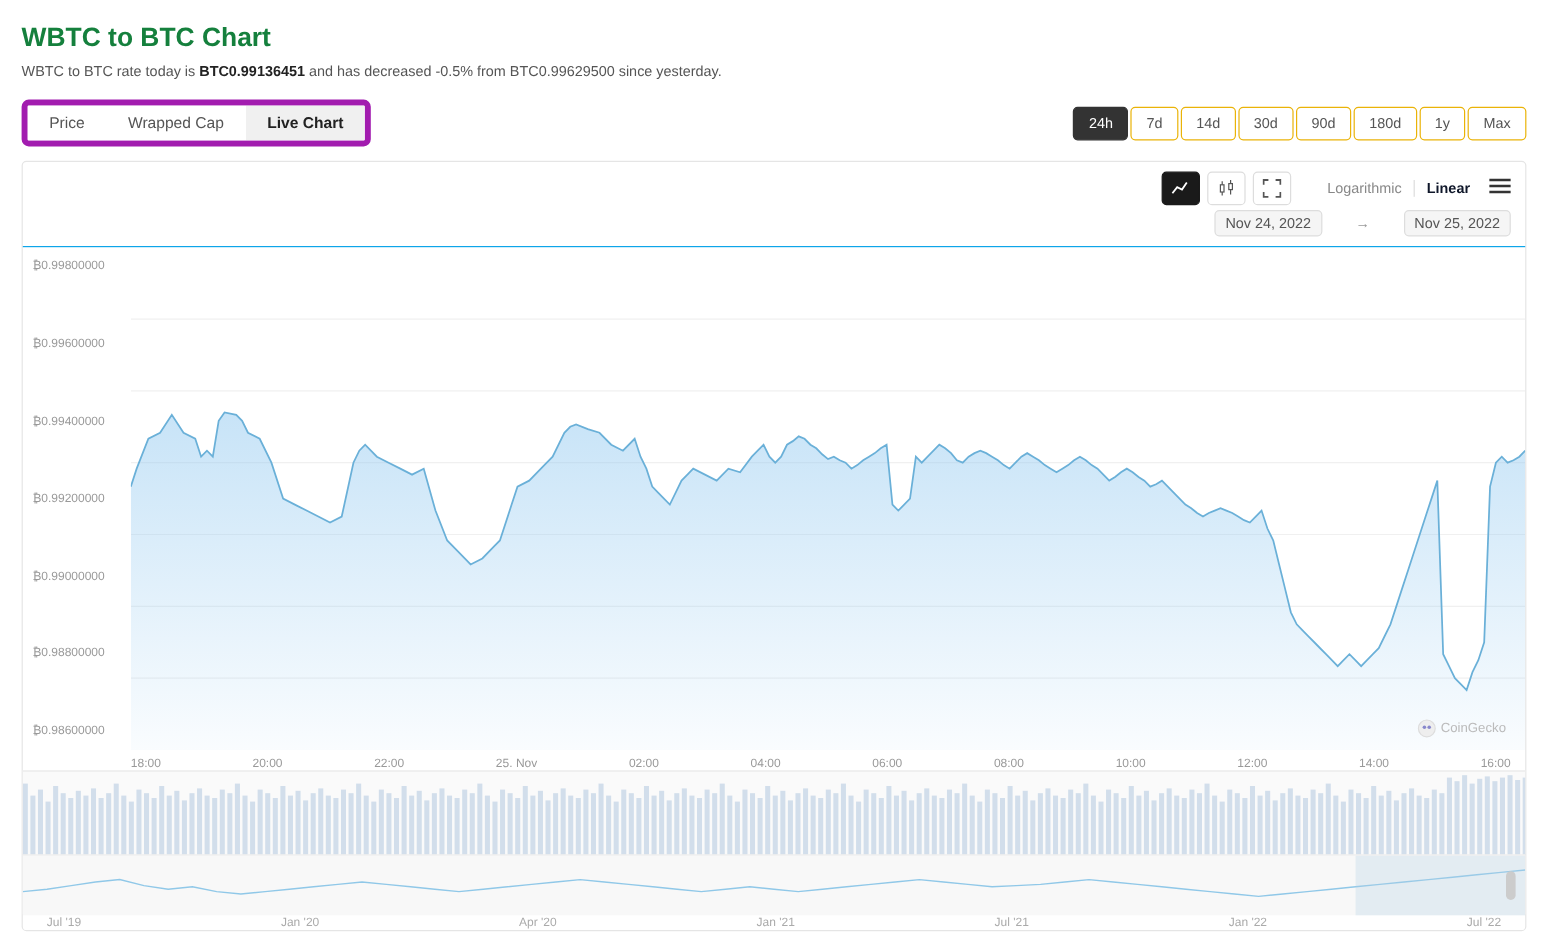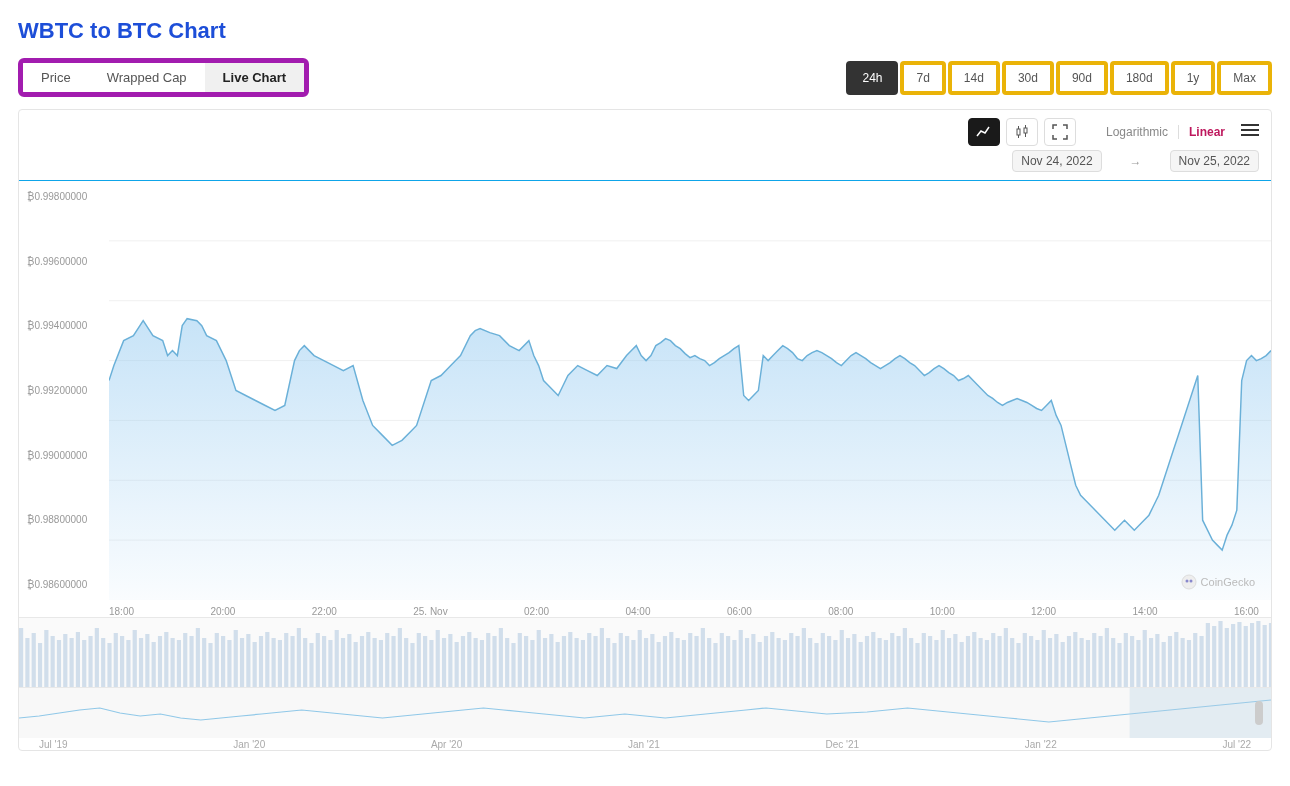--- a/index.html
+++ b/index.html
@@ -10,21 +10,21 @@
       width: 1290px;
       height: 786px;
       overflow: hidden;
     }
     .page {
       padding: 18px 18px 0 18px;
     }
     .title {
       font-size: 22px;
       font-weight: 700;
-      color: #1d4ed8;
+      color: #15803d;
       margin-bottom: 6px;
     }
     .description {
       font-size: 12px;
       color: #555;
       line-height: 1.6;
       margin-bottom: 14px;
     }
     .description strong {
       font-weight: 700;
@@ -58,21 +58,21 @@
     }
     .time-controls {
       display: flex;
       gap: 2px;
     }
     .time-btn {
       padding: 6px 12px;
       font-size: 12px;
       cursor: pointer;
       background: #fff;
-      border: 4px solid #eab308;
+      border: 1px solid #eab308;
       color: #555;
       border-radius: 4px;
     }
     .time-btn.active {
       background: #333;
       color: #fff;
       border-color: #333;
     }
     .chart-container {
       border: 1px solid #e5e5e5;
@@ -114,21 +114,21 @@
     }
     .scale-btn {
       font-size: 12px;
       padding: 2px 6px;
       background: none;
       border: none;
       cursor: pointer;
       color: #888;
     }
     .scale-btn.active {
-      color: #be185d;
+      color: #0f172a;
       font-weight: 600;
     }
     .scale-separator {
       width: 1px;
       height: 14px;
       background: #ddd;
     }
     .hamburger-icon {
       font-size: 16px;
       color: #333;
@@ -226,20 +226,23 @@
     }
   </style>
 </head>
 <body>
 
 <div class="page">
 
   <div class="title">WBTC to BTC Chart</div>
 
   <div class="description">
+    <div>
+      <span>WBTC to BTC rate today is </span><strong>BTC0.99136451</strong><span> and has decreased -0.5% from BTC0.99629500 since yesterday.</span>
+    </div>
   </div>
 
   <div class="tabs-and-controls">
     <div class="tabs">
       <button class="tab">Price</button>
       <button class="tab">Wrapped Cap</button>
       <button class="tab active">Live Chart</button>
     </div>
     <div class="time-controls">
       <button class="time-btn active">24h</button>
@@ -641,18 +644,18 @@
         <rect x="1100" y="0" width="140" height="50" fill="rgba(180,210,230,0.3)"></rect>
       </svg>
       <div class="mini-handle"></div>
     </div>
 
     <div class="mini-x-axis">
       <span>Jul '19</span>
       <span>Jan '20</span>
       <span>Apr '20</span>
       <span>Jan '21</span>
-      <span>Dec '21</span>
+      <span>Jul '21</span>
       <span>Jan '22</span>
       <span>Jul '22</span>
     </div>
   </div>
 </div>
 
 </body></html>

